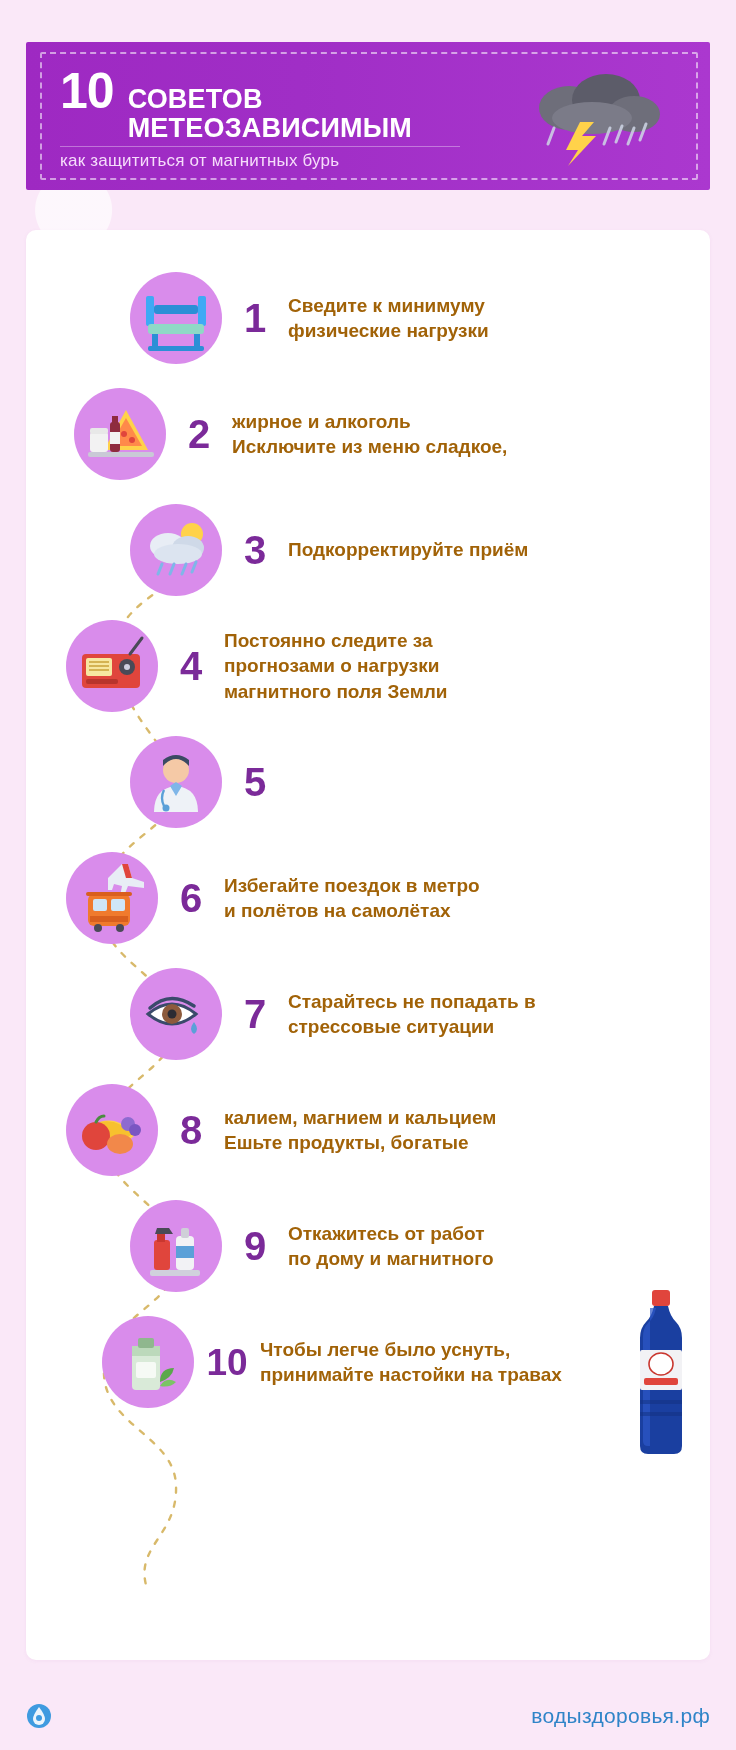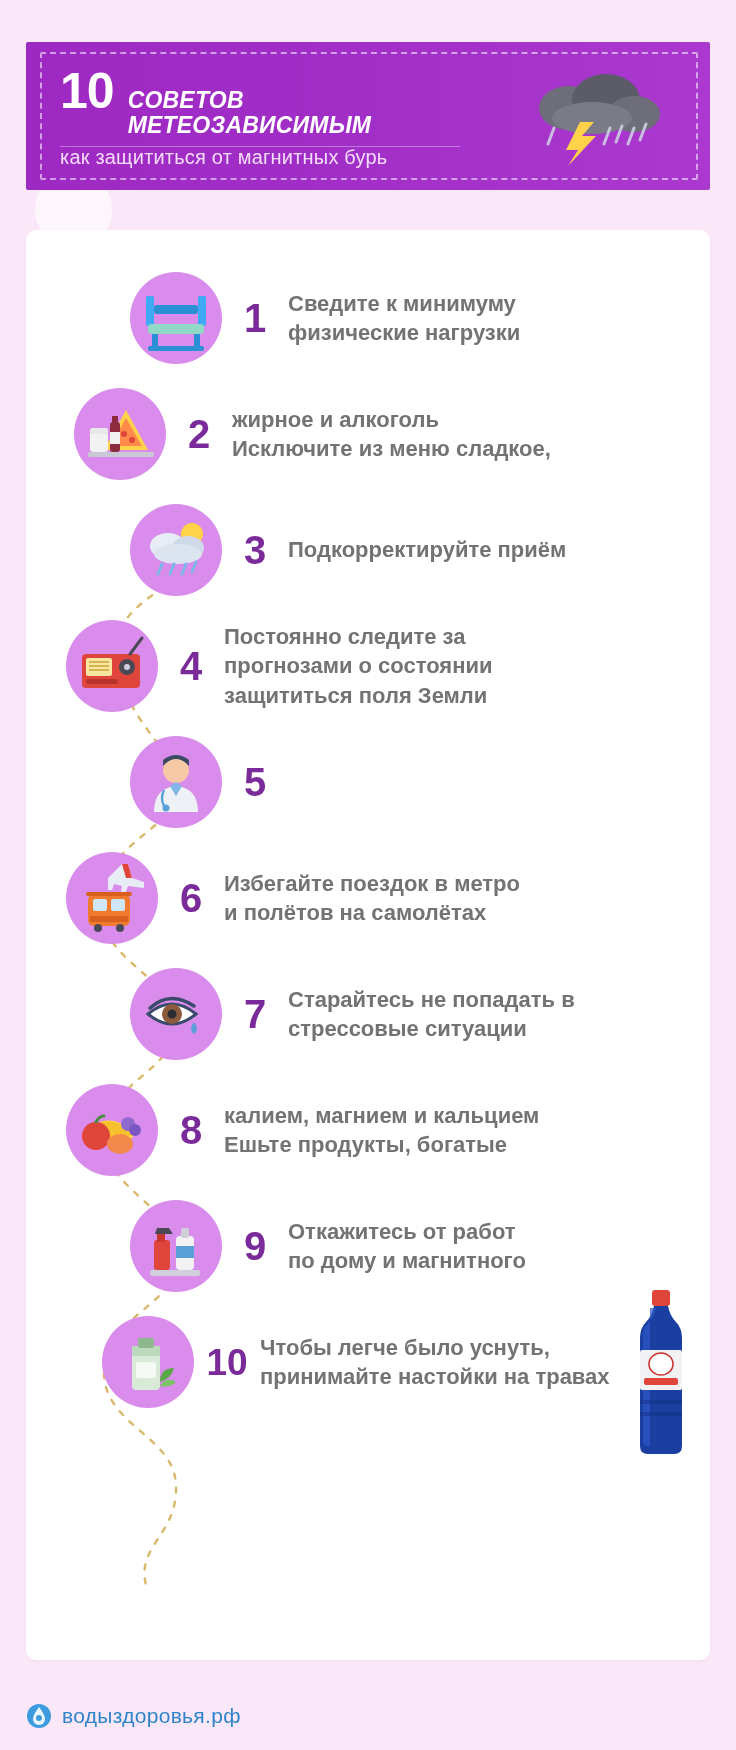--- a/index.html
+++ b/index.html
@@ -65,29 +65,28 @@
     align-items: baseline;
     gap: 14px;
   }
   .big-10 {
     font-size: 50px;
     font-weight: bold;
     letter-spacing: -1px;
     line-height: 0.95;
   }
   .hl1-words {
-    font-size: 23px;
+    font-size: 27px;
     font-weight: bold;
     line-height: 1.08;
     letter-spacing: 0.2px;
-    font-style: italic;
   }
   .hl-sub {
     margin-top: 8px;
-    font-size: 20px;
+    font-size: 17px;
     letter-spacing: 0.2px;
     color: #f6dcfb;
   }
   .hl-divider {
     position: absolute;
     left: 34px;
     top: 104px;
     width: 400px;
     height: 1px;
     background: rgba(255,255,255,0.35);
@@ -139,23 +138,23 @@
     width: 66px;
     flex: 0 0 auto;
     text-align: center;
     font-size: 40px;
     font-weight: bold;
     color: #7b2a99;
     line-height: 1;
   }
   .tip-num.wide { font-size: 37px; }
   .tip-text {
-    font-size: 22px;
+    font-size: 19px;
     font-weight: bold;
-    color: #737373;
+    color: #a16207;
     line-height: 1.34;
     padding-right: 10px;
   }
 
   
   .connector {
     position: absolute;
     left: 0;
     top: 0;
     width: 100%;
@@ -173,21 +172,21 @@
     height: 168px;
     z-index: 3;
   }
 
   
   .footer {
     margin-top: 26px;
     height: 60px;
     display: flex;
     align-items: center;
-    justify-content: flex-start;
+    justify-content: space-between;
     gap: 10px;
   }
   .footer-text {
     font-size: 21px;
     color: #2f84c8;
     letter-spacing: 0.3px;
   }
 </style>
 </head>
 <body>
@@ -315,22 +314,22 @@
             </g>
             <circle cx="61" cy="47" r="8" fill="#4a4a57"></circle>
             <circle cx="61" cy="47" r="3" fill="#cfcfe0"></circle>
             <rect x="20" y="59" width="32" height="5" rx="2" fill="#b8342c"></rect>
             <line x1="64" y1="34" x2="76" y2="18" stroke="#4a4a57" stroke-width="3" stroke-linecap="round"></line>
           </svg>
         </div>
         <div class="tip-num">4</div>
         <div class="tip-text">
           <div>Постоянно следите за</div>
-          <div>прогнозами о состоянии</div>
-          <div>защититься поля Земли</div>
+          <div>прогнозами о нагрузки</div>
+          <div>магнитного поля Земли</div>
         </div>
       </div>
 
       <div class="tip" style="padding-left:104px">
         <div class="tip-badge">
           <svg viewBox="0 0 92 92" width="92" height="92">
             <circle cx="46" cy="34" r="13" fill="#f5c9a6"></circle>
             <path d="M33 30 q13 -14 26 0 v-6 q-13 -10 -26 0 z" fill="#3b4a63"></path>
             <path d="M24 76 q0 -24 22 -26 q22 2 22 26 z" fill="#eef2f7"></path>
             <path d="M40 50 l6 10 l6 -10 l-6 -4 z" fill="#7fb6e8"></path>

